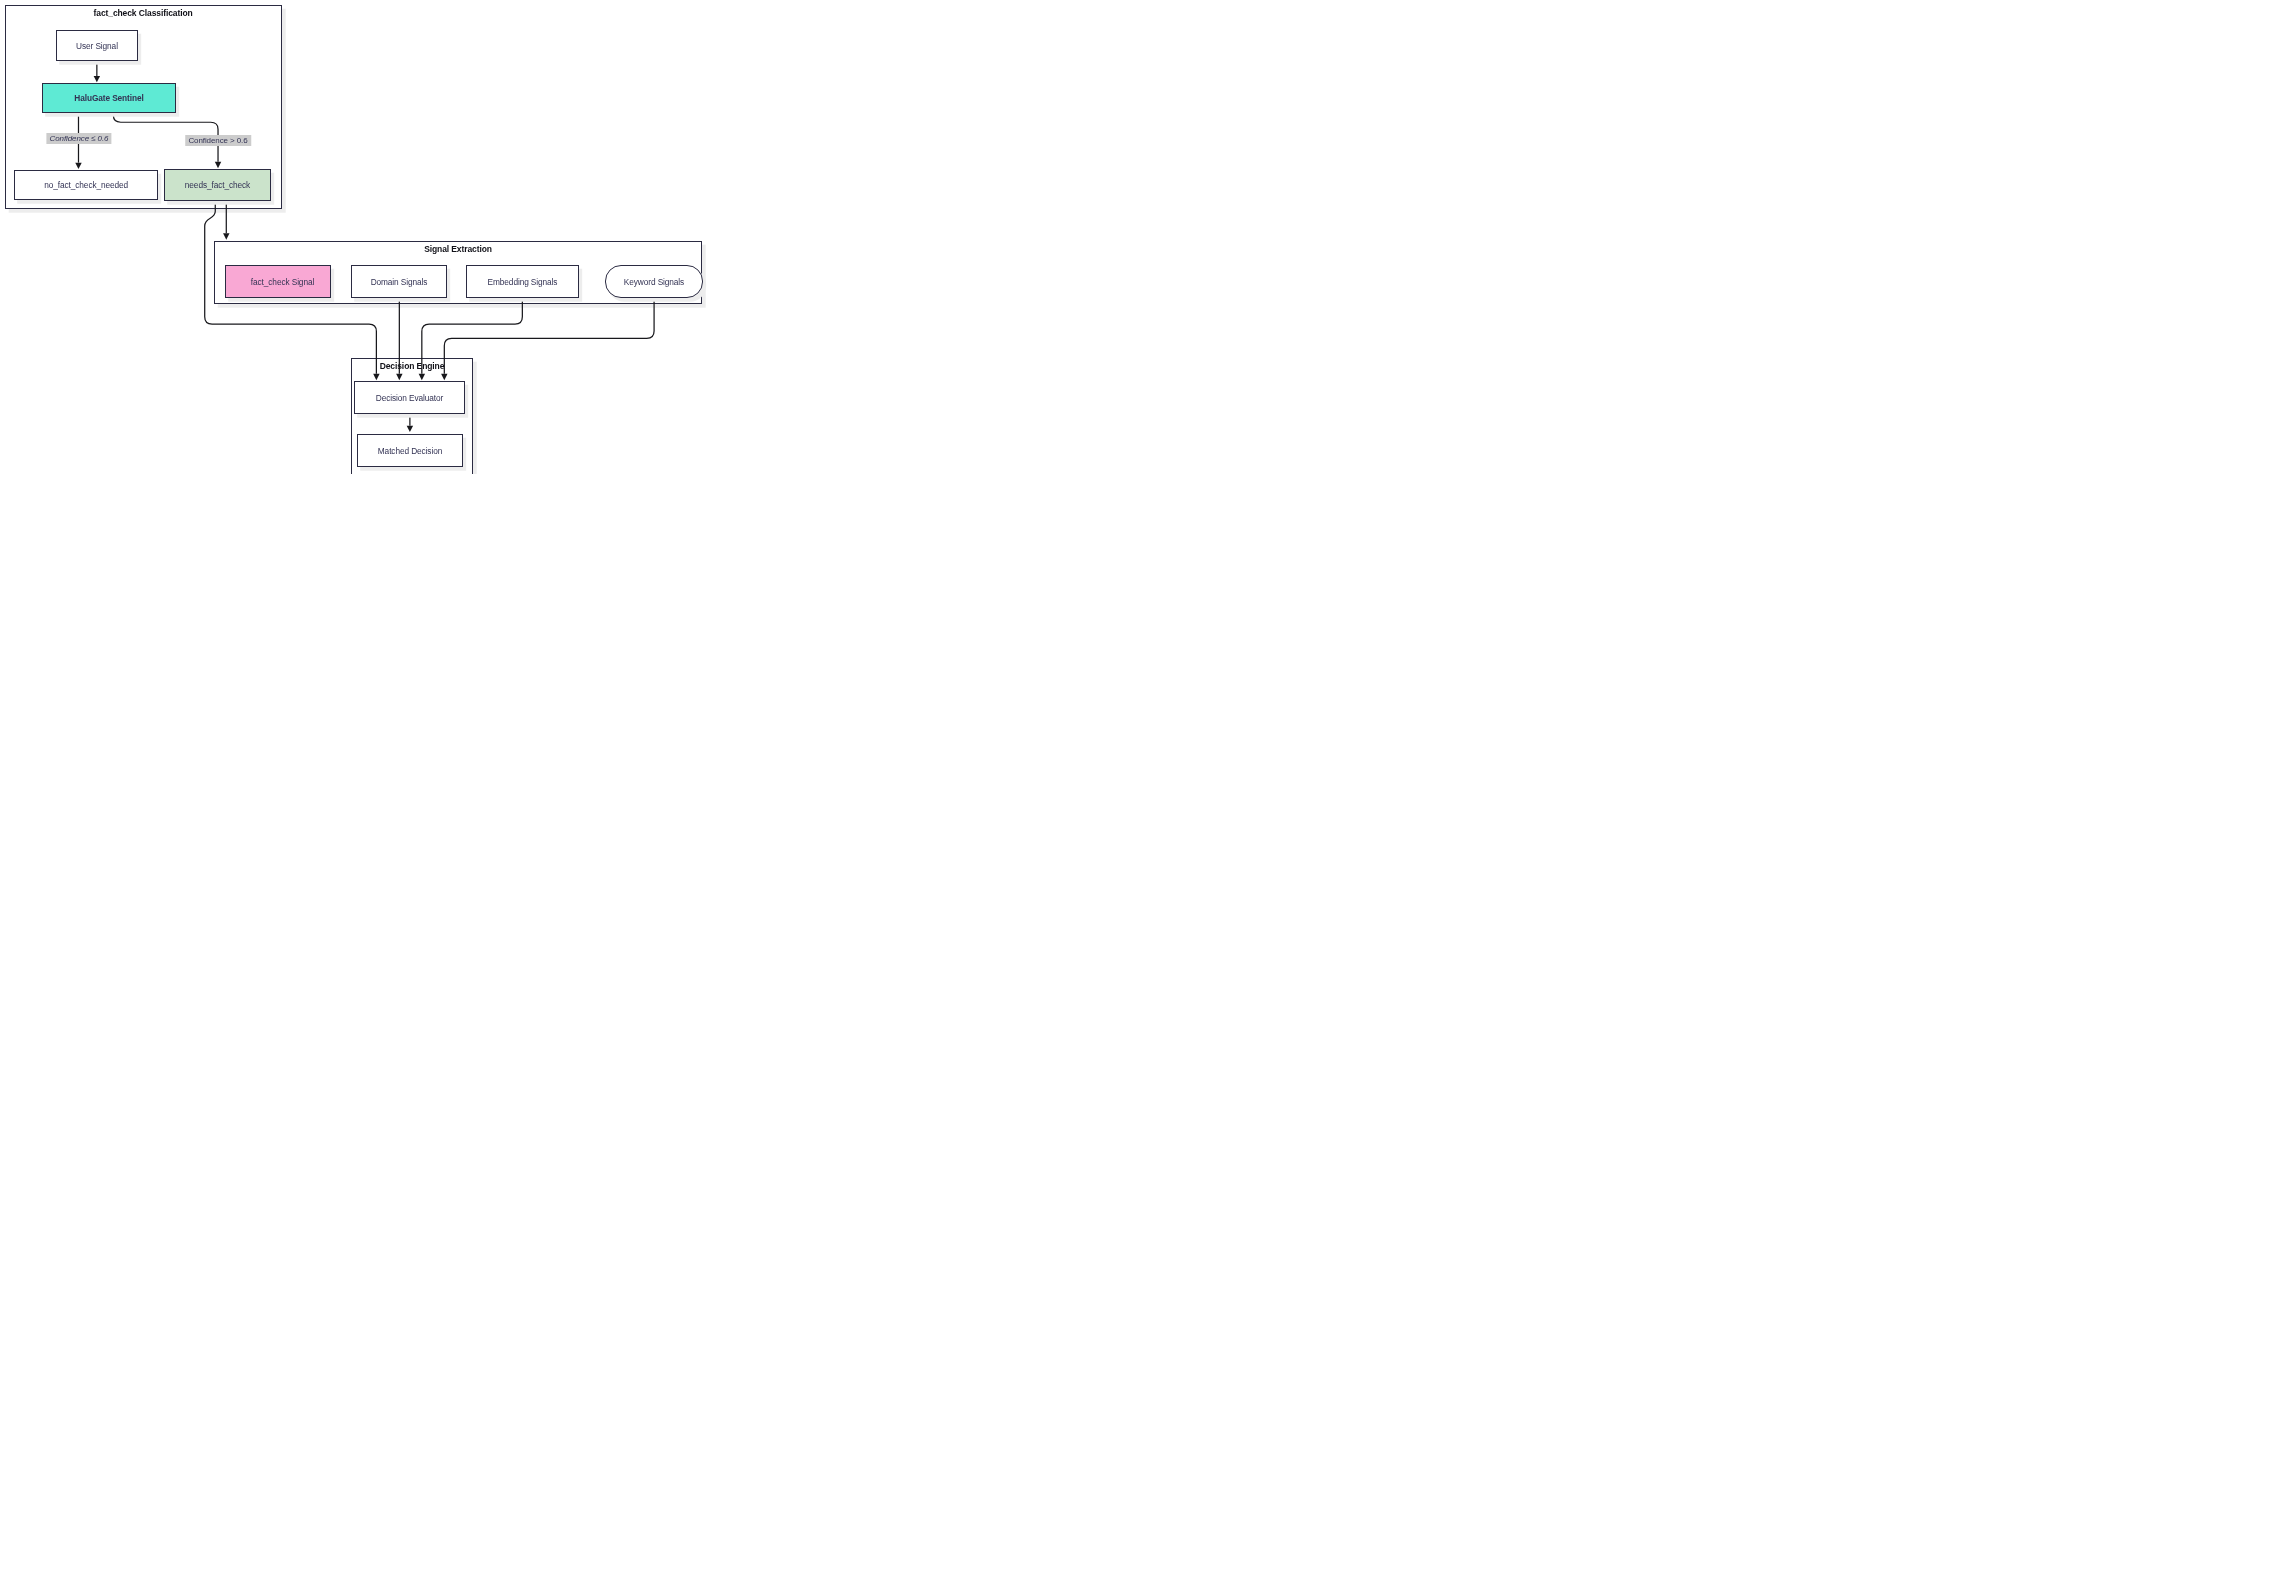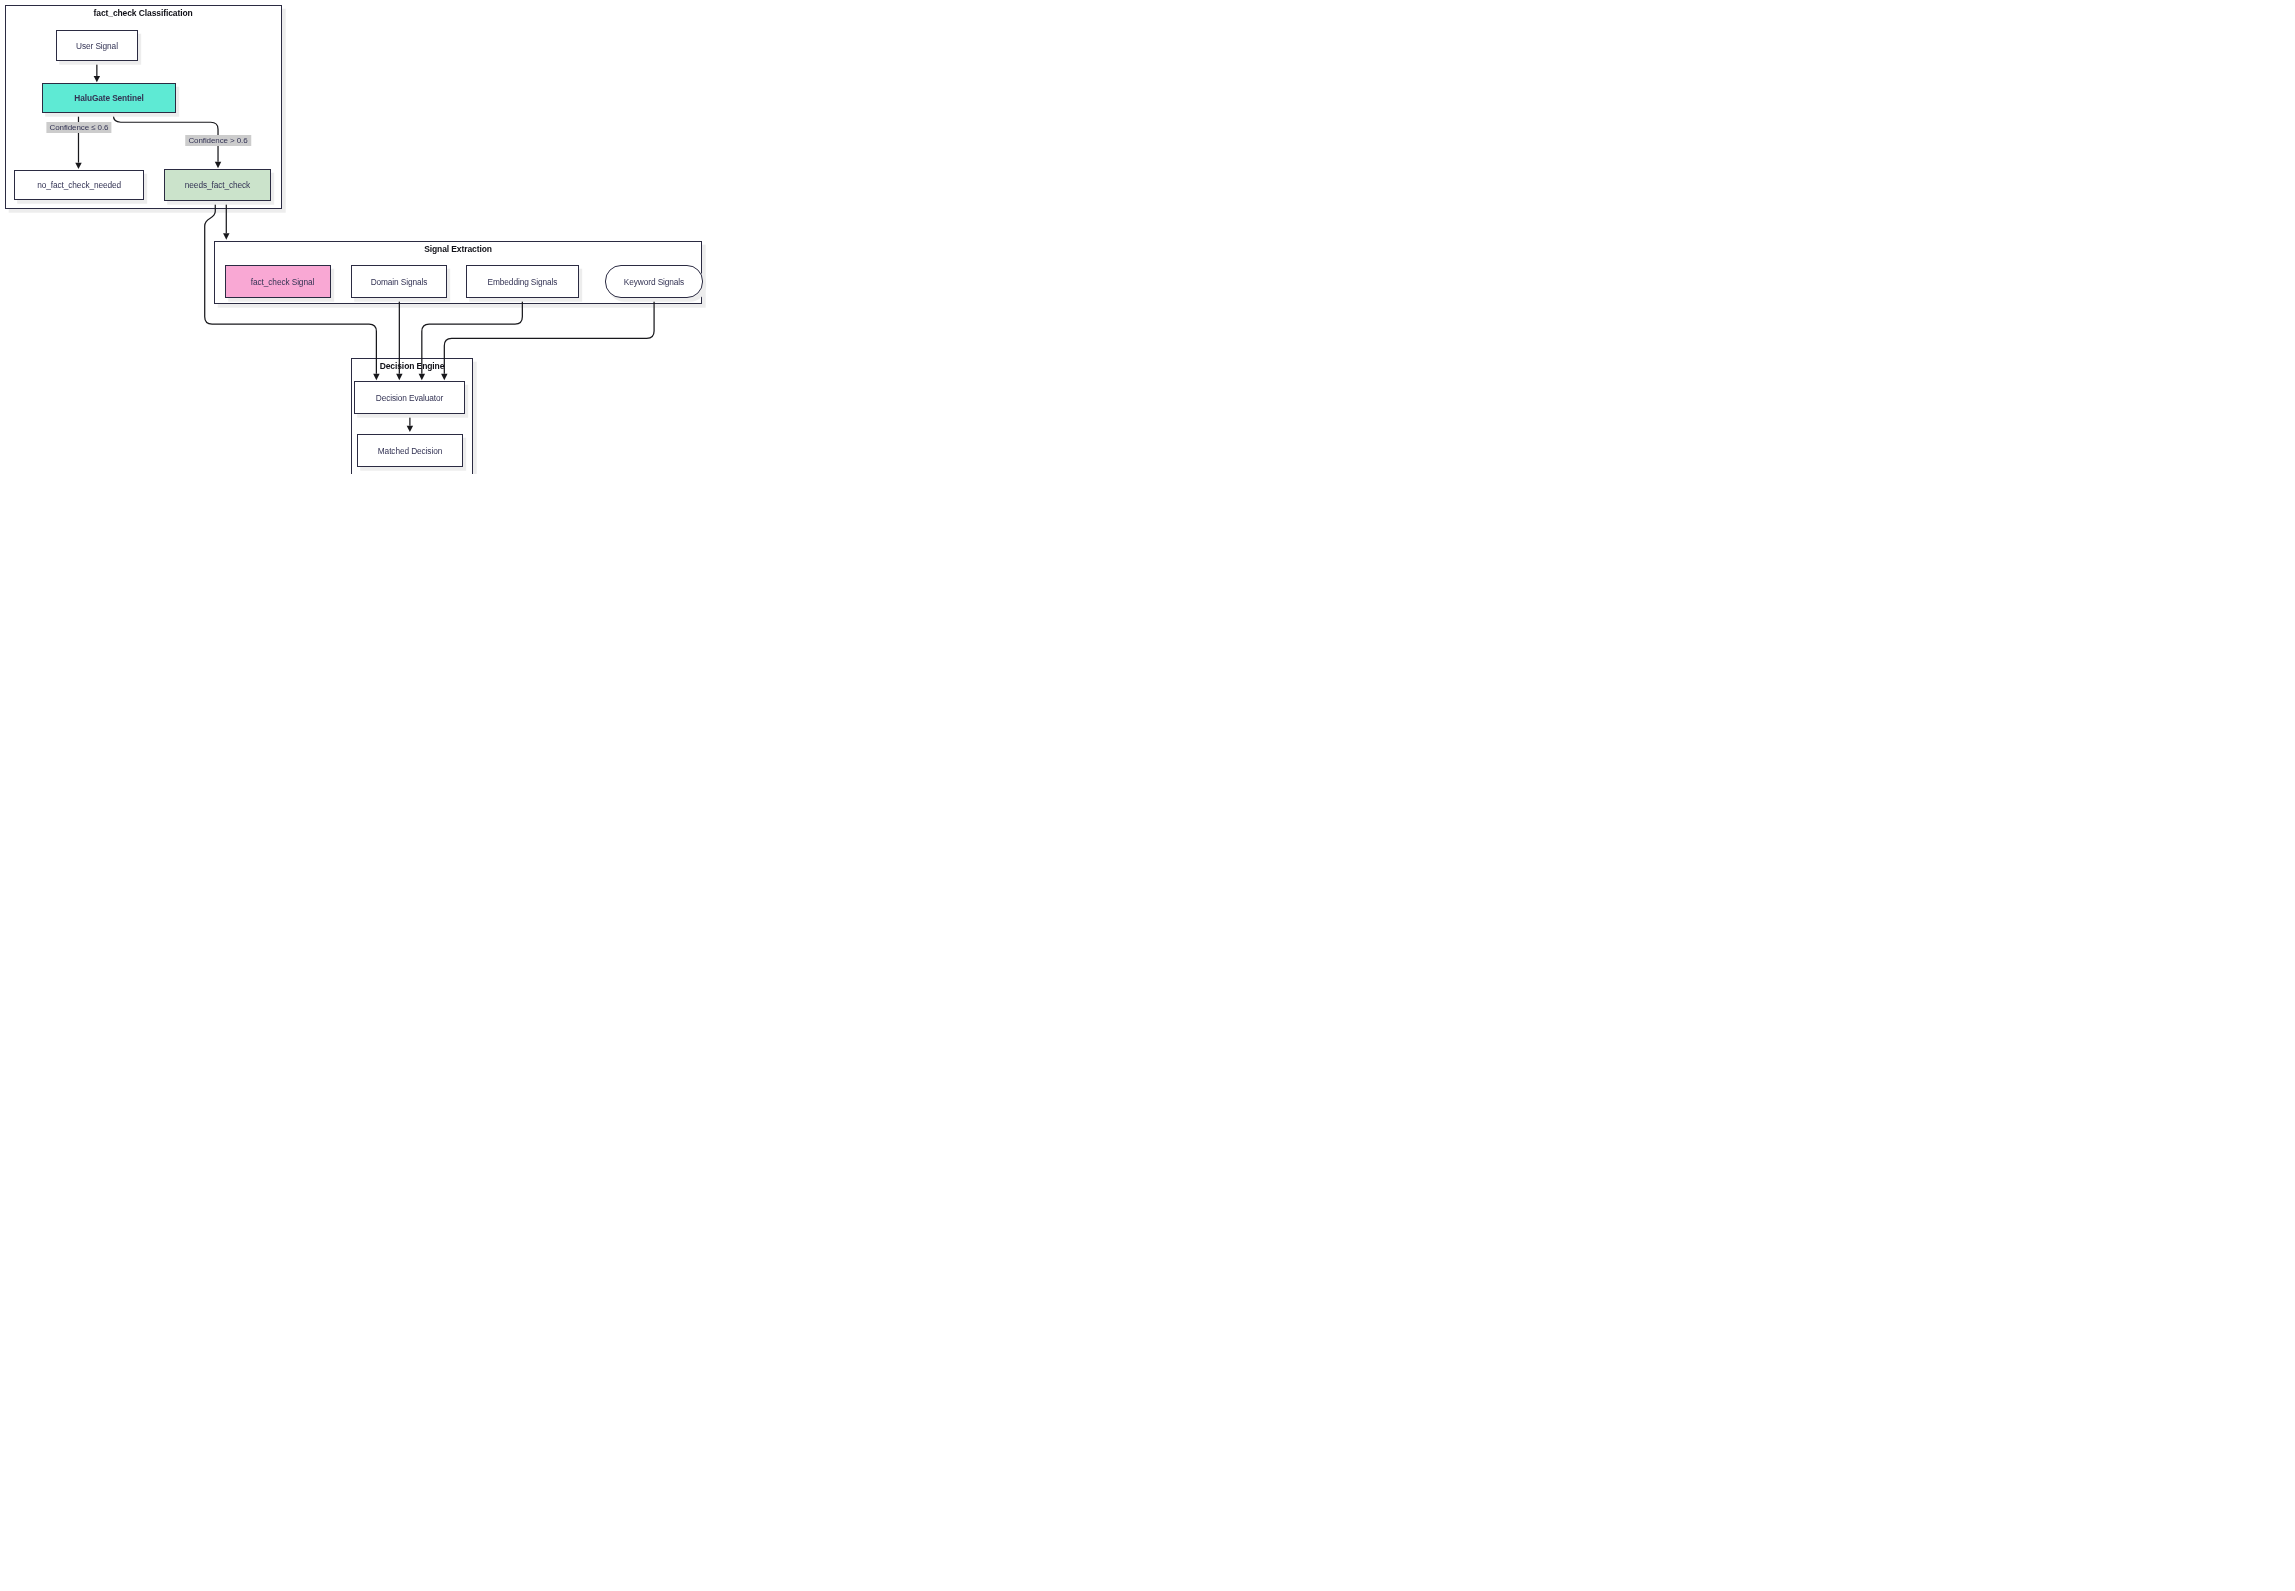--- a/index.html
+++ b/index.html
@@ -107,21 +107,21 @@
   </svg>
 
   <div class="node" style="left: 56px; top: 30px; width: 82px; height: 31px; background: rgb(255, 255, 255);">
     <span>User Signal</span>
   </div>
 
   <div class="node" style="left: 42px; top: 83px; width: 134px; height: 30px; background: #5eead4; font-weight: bold;">
     <span>HaluGate Sentinel</span>
   </div>
 
-  <div class="node" style="left: 14.2px; top: 170px; width: 130px; height: 30px; background: rgb(255, 255, 255);">
+  <div class="node" style="left: 14.2px; top: 170px; width: 144px; height: 30px; background: rgb(255, 255, 255);">
     <span>no_fact_check_needed</span>
   </div>
 
   <div class="node" style="left: 164px; top: 169px; width: 107px; height: 32px; background: rgb(203, 227, 203);">
     <span>needs_fact_check</span>
   </div>
 
   <div class="node" style="left: 225px; top: 265px; width: 106px; height: 33px; background: #f9a8d4; padding-left: 9px;">
     <span>fact_check Signal</span>
   </div>
@@ -139,18 +139,18 @@
   </div>
 
   <div class="node" style="left: 354px; top: 381px; width: 111px; height: 33px; background: rgb(255, 255, 255);">
     <span>Decision Evaluator</span>
   </div>
 
   <div class="node" style="left: 357px; top: 434px; width: 106px; height: 33px; background: rgb(255, 255, 255);">
     <span>Matched Decision</span>
   </div>
 
-  <div class="edge-label" style="left:79px;top:122px;">Confidence ≤ 0.6</div>
+  <div class="edge-label" style="left:79px;top:133px;font-style:italic;">Confidence ≤ 0.6</div>
 
   <div class="edge-label" style="left:218px;top:135px;">Confidence &gt; 0.6</div>
 
 </div>
 
 
 </body></html>

